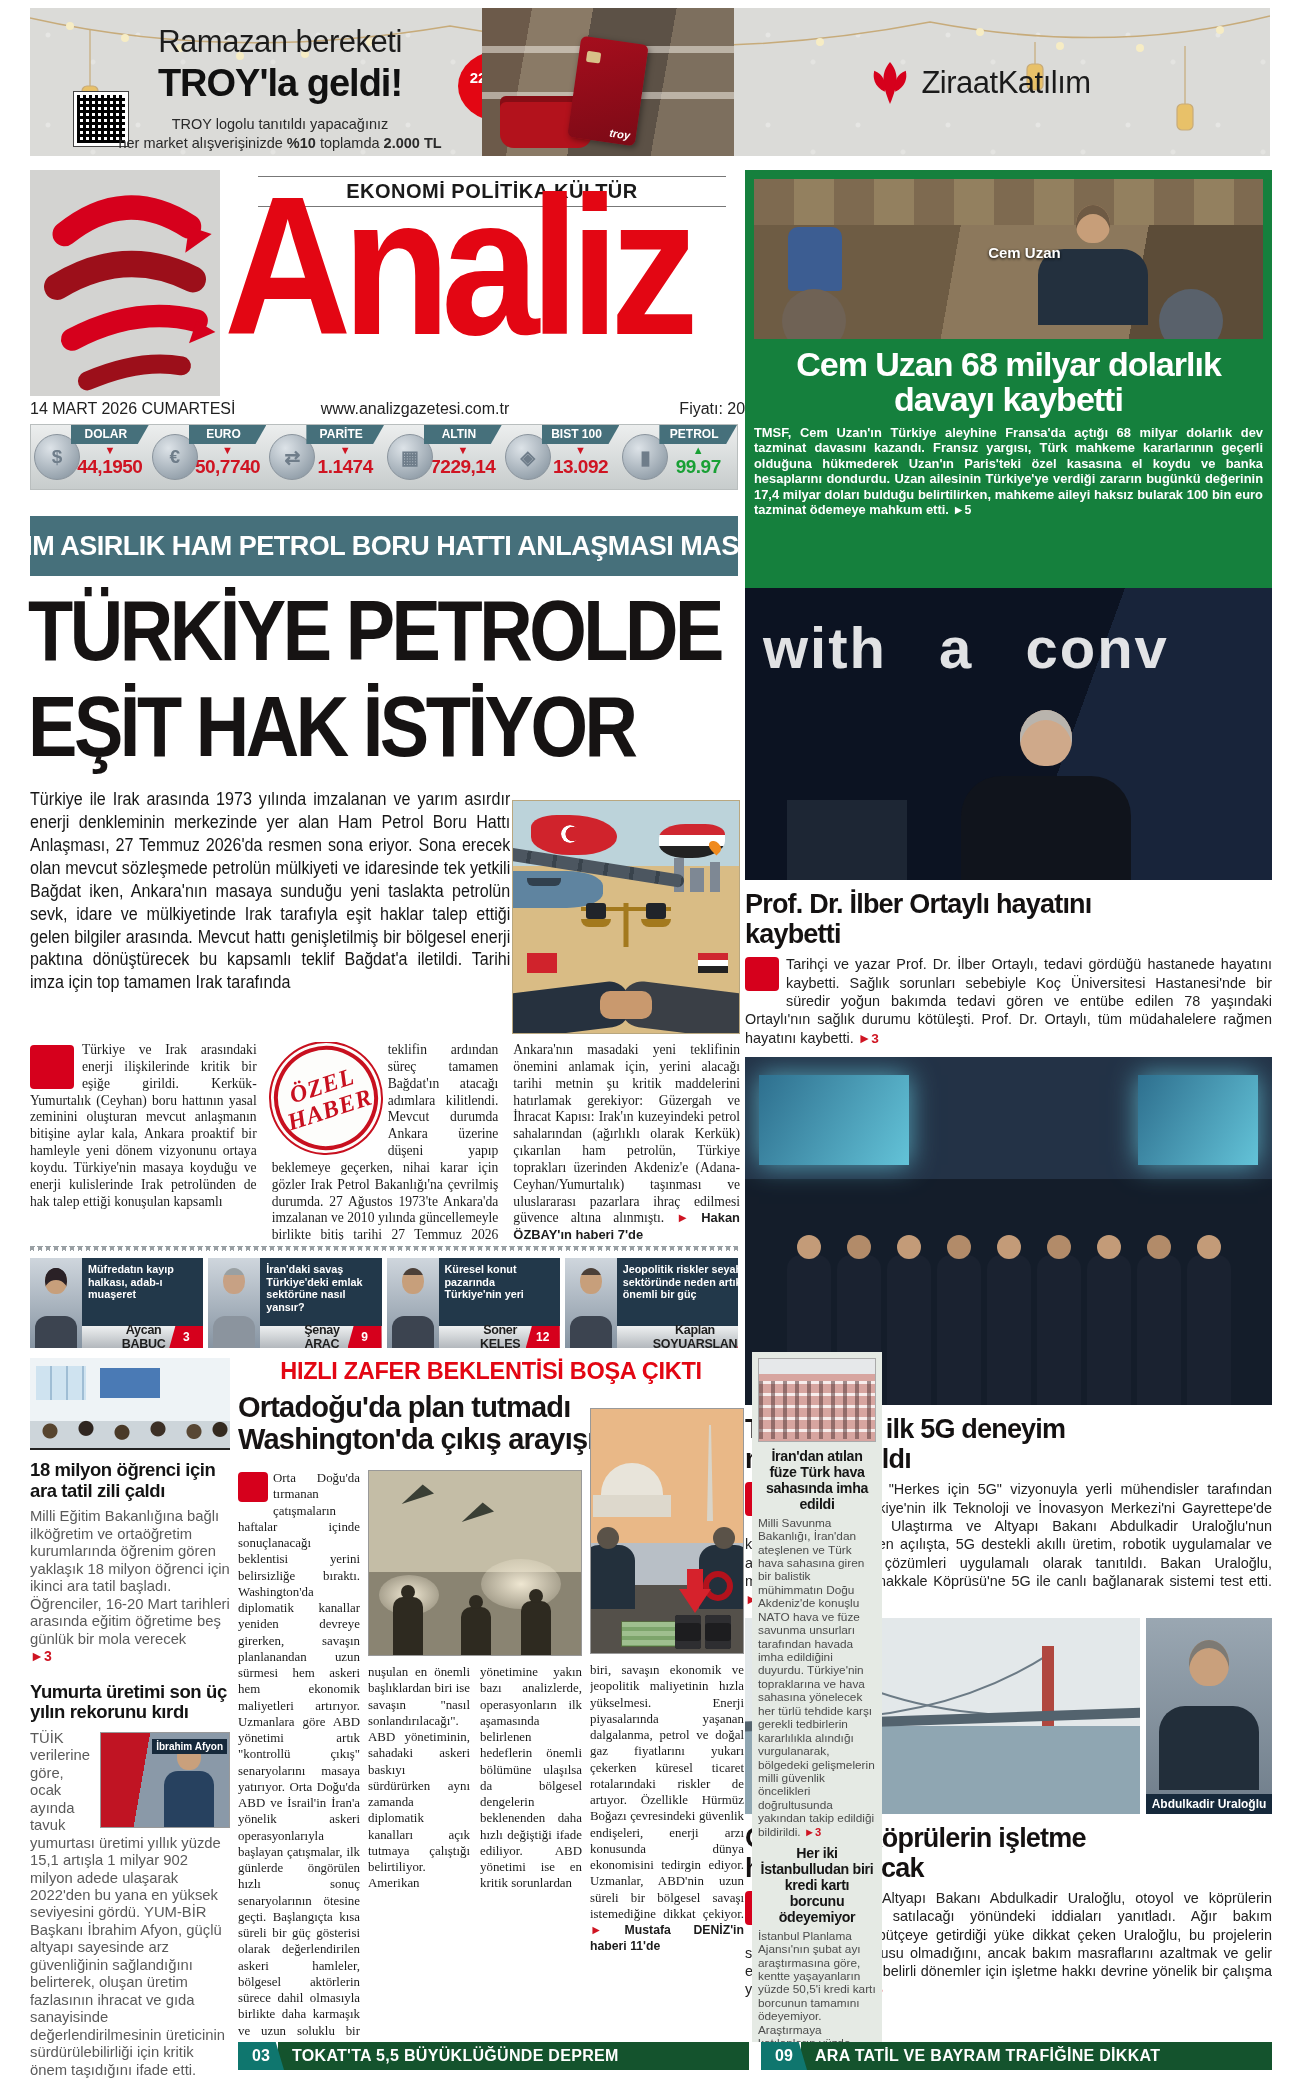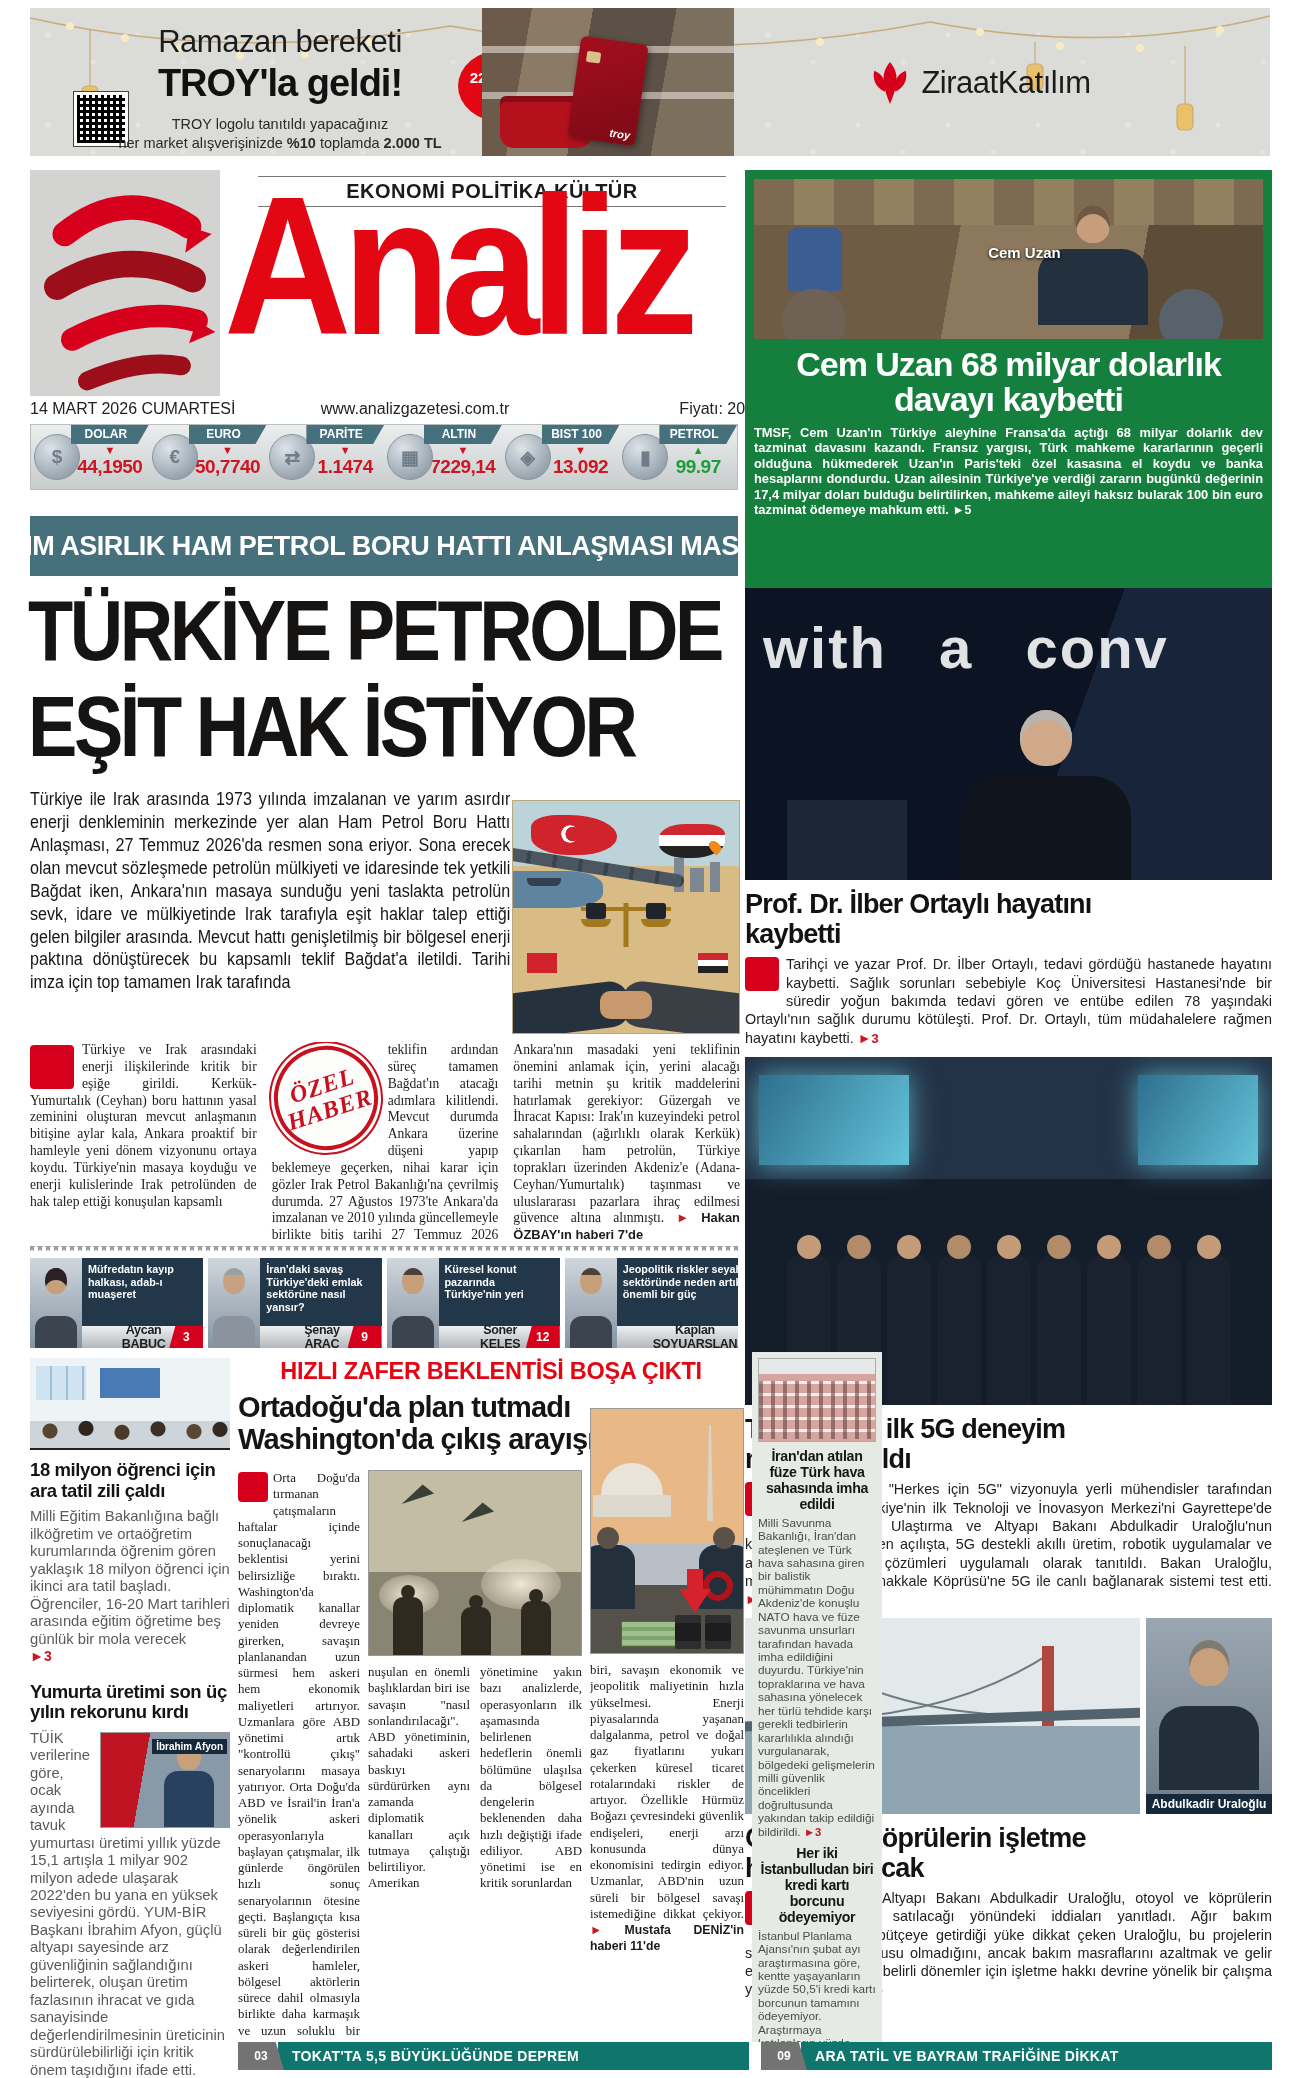--- a/index.html
+++ b/index.html
@@ -237,24 +237,24 @@
   #uraloglu .hd { position:absolute; left:50%; top:22px; transform:translateX(-50%); width:40px; height:46px;
     border-radius:50% 50% 45% 45%; background:#c9a07c; box-shadow:inset 0 8px 0 #7d7a74; }
   #uraloglu .bd { position:absolute; left:50%; bottom:24px; transform:translateX(-50%); width:100px; height:84px;
     border-radius:26px 26px 0 0; background:#222e3a; }
   #uraloglu .cap { position:absolute; left:0; bottom:0; width:100%; background:#16293b; color:#fff;
     font-weight:bold; font-size:12px; text-align:center; padding:3px 0; }
 
   
   #bottombar { left:238px; top:2042px; width:1034px; height:28px; display:flex; gap:12px; }
   .bb-seg { flex:1; display:flex; }
-  .bb-num { width:46px; background:#737373; color:#fff; font-weight:bold; font-size:12px;
+  .bb-num { width:46px; background:#0f766e; color:#fff; font-weight:bold; font-size:16px;
     display:flex; align-items:center; justify-content:center;
     clip-path:polygon(0 0,82% 0,100% 100%,0 100%); }
-  .bb-text { flex:1; background:#0f766e; color:#fff; font-weight:bold; font-size:14px; letter-spacing:.3px;
+  .bb-text { flex:1; background:#14532d; color:#fff; font-weight:bold; font-size:16px; letter-spacing:.3px;
     display:flex; align-items:center; padding-left:14px; margin-left:-6px; }
 
   
   #illustration .sea { position:absolute; left:0; top:30%; width:40%; height:16%; background:#5f84a0; border-radius:0 40% 40% 0; }
   #illustration .ship { position:absolute; left:6%; top:33%; width:34px; height:8px; background:#31404e; border-radius:0 0 6px 6px; }
   #illustration .turkey { position:absolute; left:8%; top:6%; width:86px; height:40px; background:#d0232c;
     border-radius:30% 55% 45% 45%; }
   #illustration .turkey .cres { position:absolute; left:30px; top:10px; width:18px; height:18px; border-radius:50%;
     background:#fff; -webkit-mask:radial-gradient(circle at 65% 50%, transparent 7px, #000 7.5px); 
     mask:radial-gradient(circle at 65% 50%, transparent 7px, #000 7.5px); }

